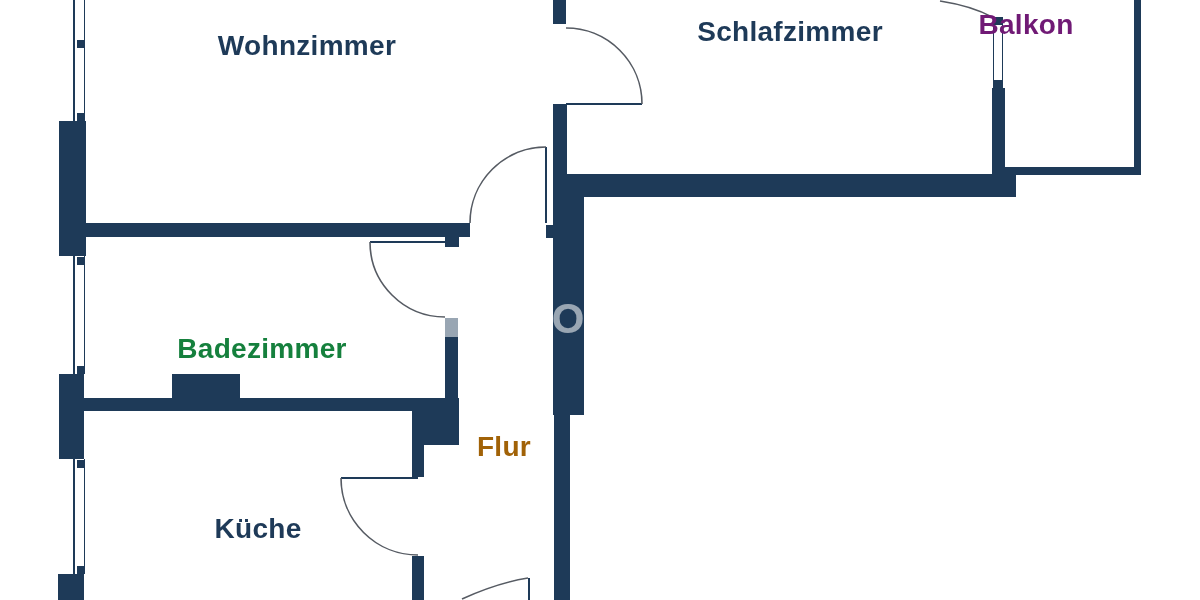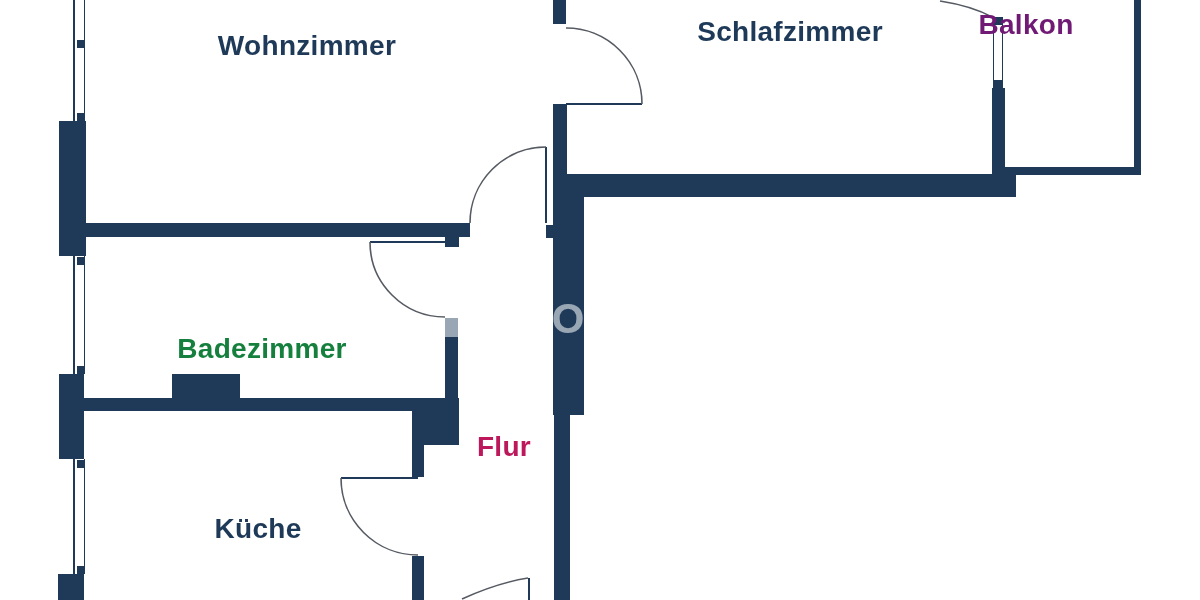--- a/index.html
+++ b/index.html
@@ -85,15 +85,15 @@
     <g id="watermark-layer">
         <rect x="445" y="318" width="13" height="19" fill="rgba(255,255,255,0.55)"></rect>
         <text x="568" y="333" text-anchor="middle" font-family="&quot;Liberation Sans&quot;, sans-serif" font-size="42" font-weight="bold" fill="rgba(255,255,255,0.55)">O</text>
       </g>
   </svg>
 
   <div class="room-label" style="left: 307px; top: 46px; color: rgb(30, 58, 88);">Wohnzimmer</div>
   <div class="room-label" style="left: 790px; top: 32px; color: rgb(30, 58, 88);">Schlafzimmer</div>
   <div class="room-label" style="left: 1026px; top: 25px; color: #701a75;">Balkon</div>
   <div class="room-label" style="left: 262px; top: 312px; color: #15803d; margin-top: 37px;">Badezimmer</div>
-  <div class="room-label" style="left: 504px; top: 447px; color: #be185d;">Flur</div>
+  <div class="room-label" style="left: 504px; top: 447px; color: #a16207;">Flur</div>
   <div class="room-label" style="left: 258px; top: 529px; color: rgb(30, 58, 88);">Küche</div>
 </div>
 
 </body></html>

